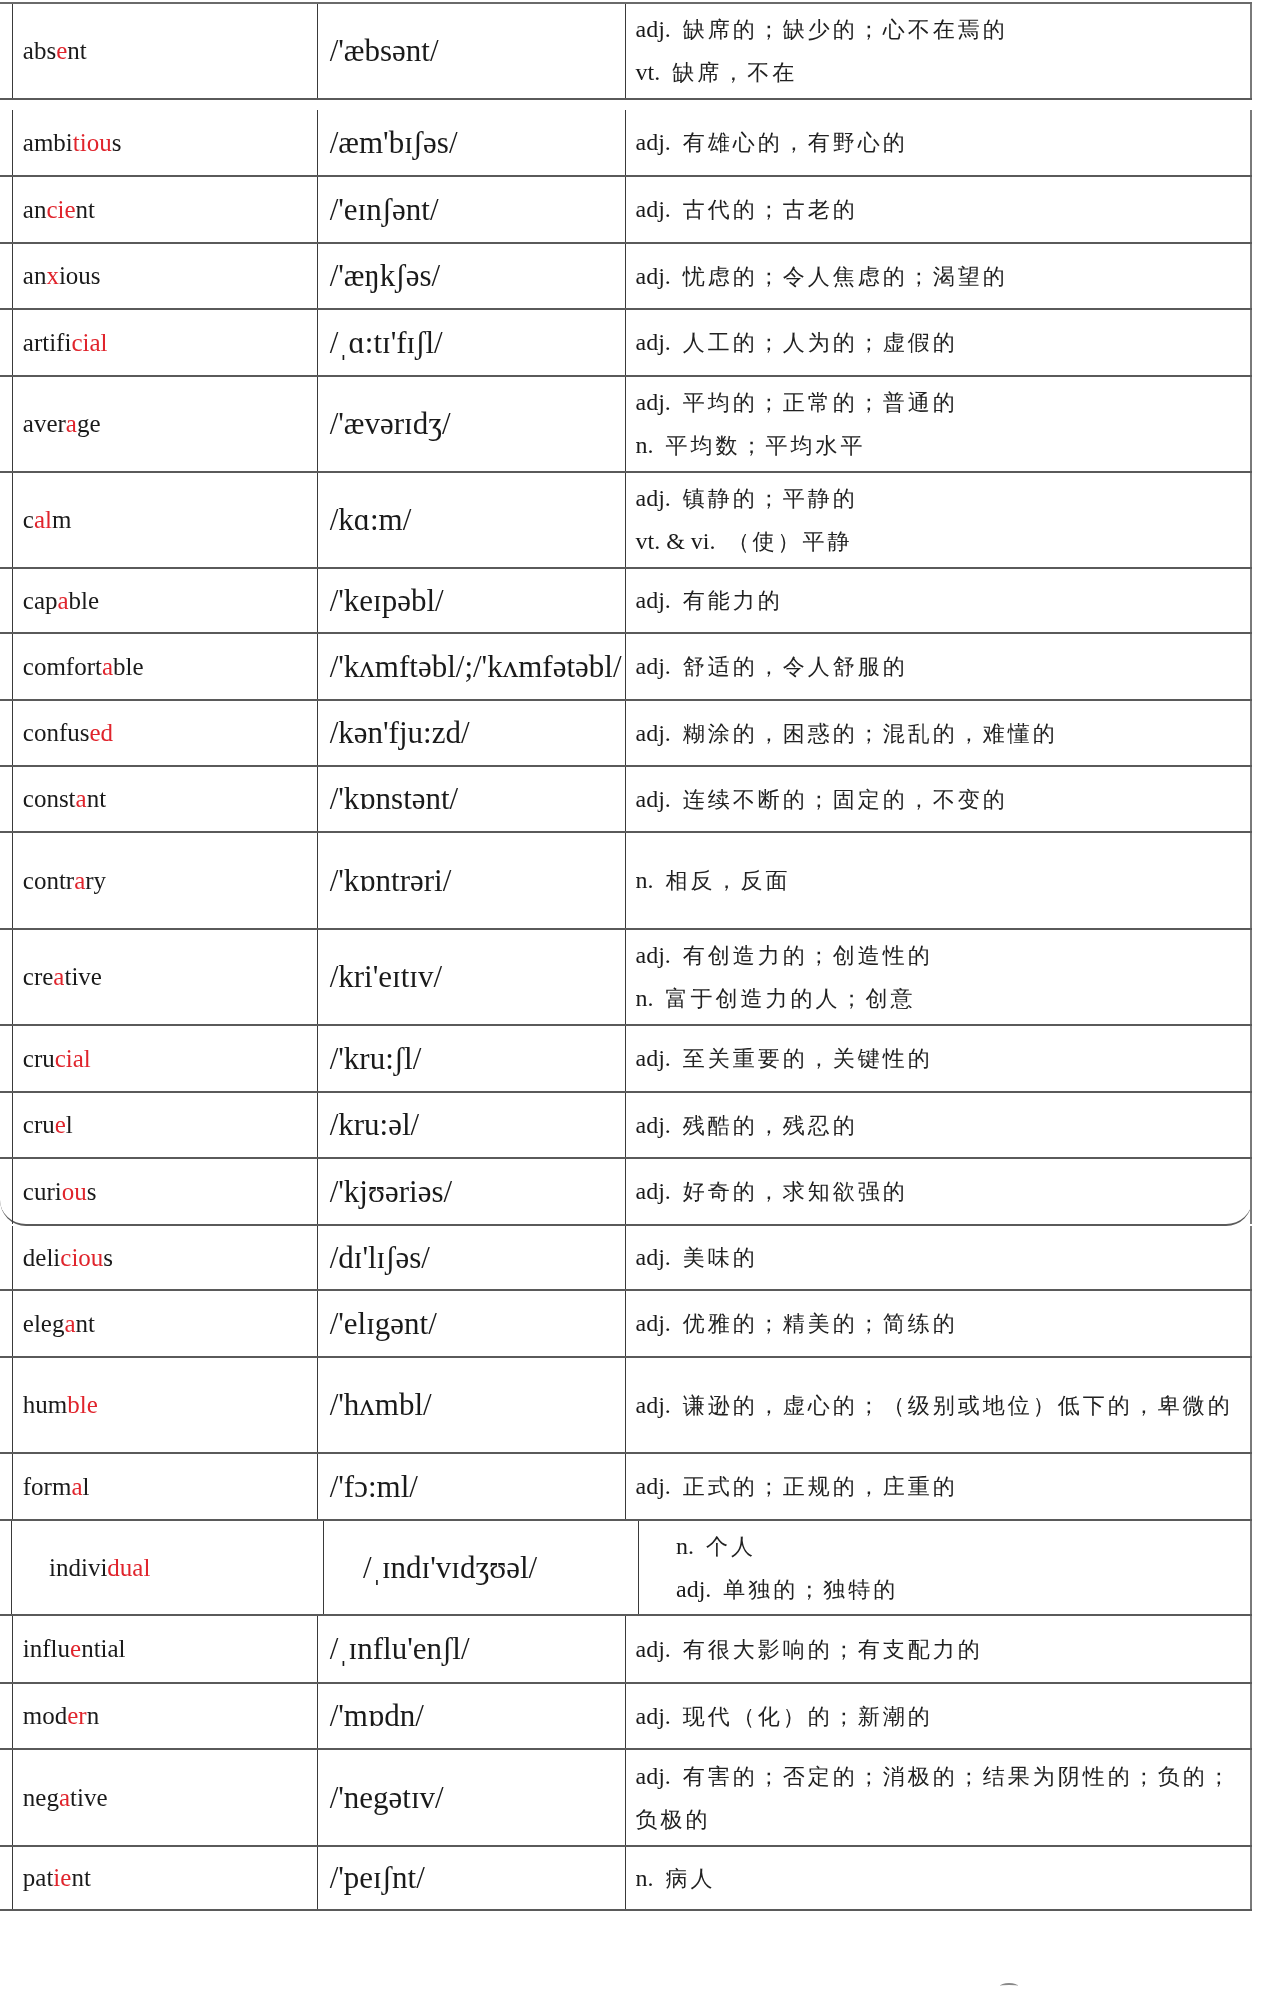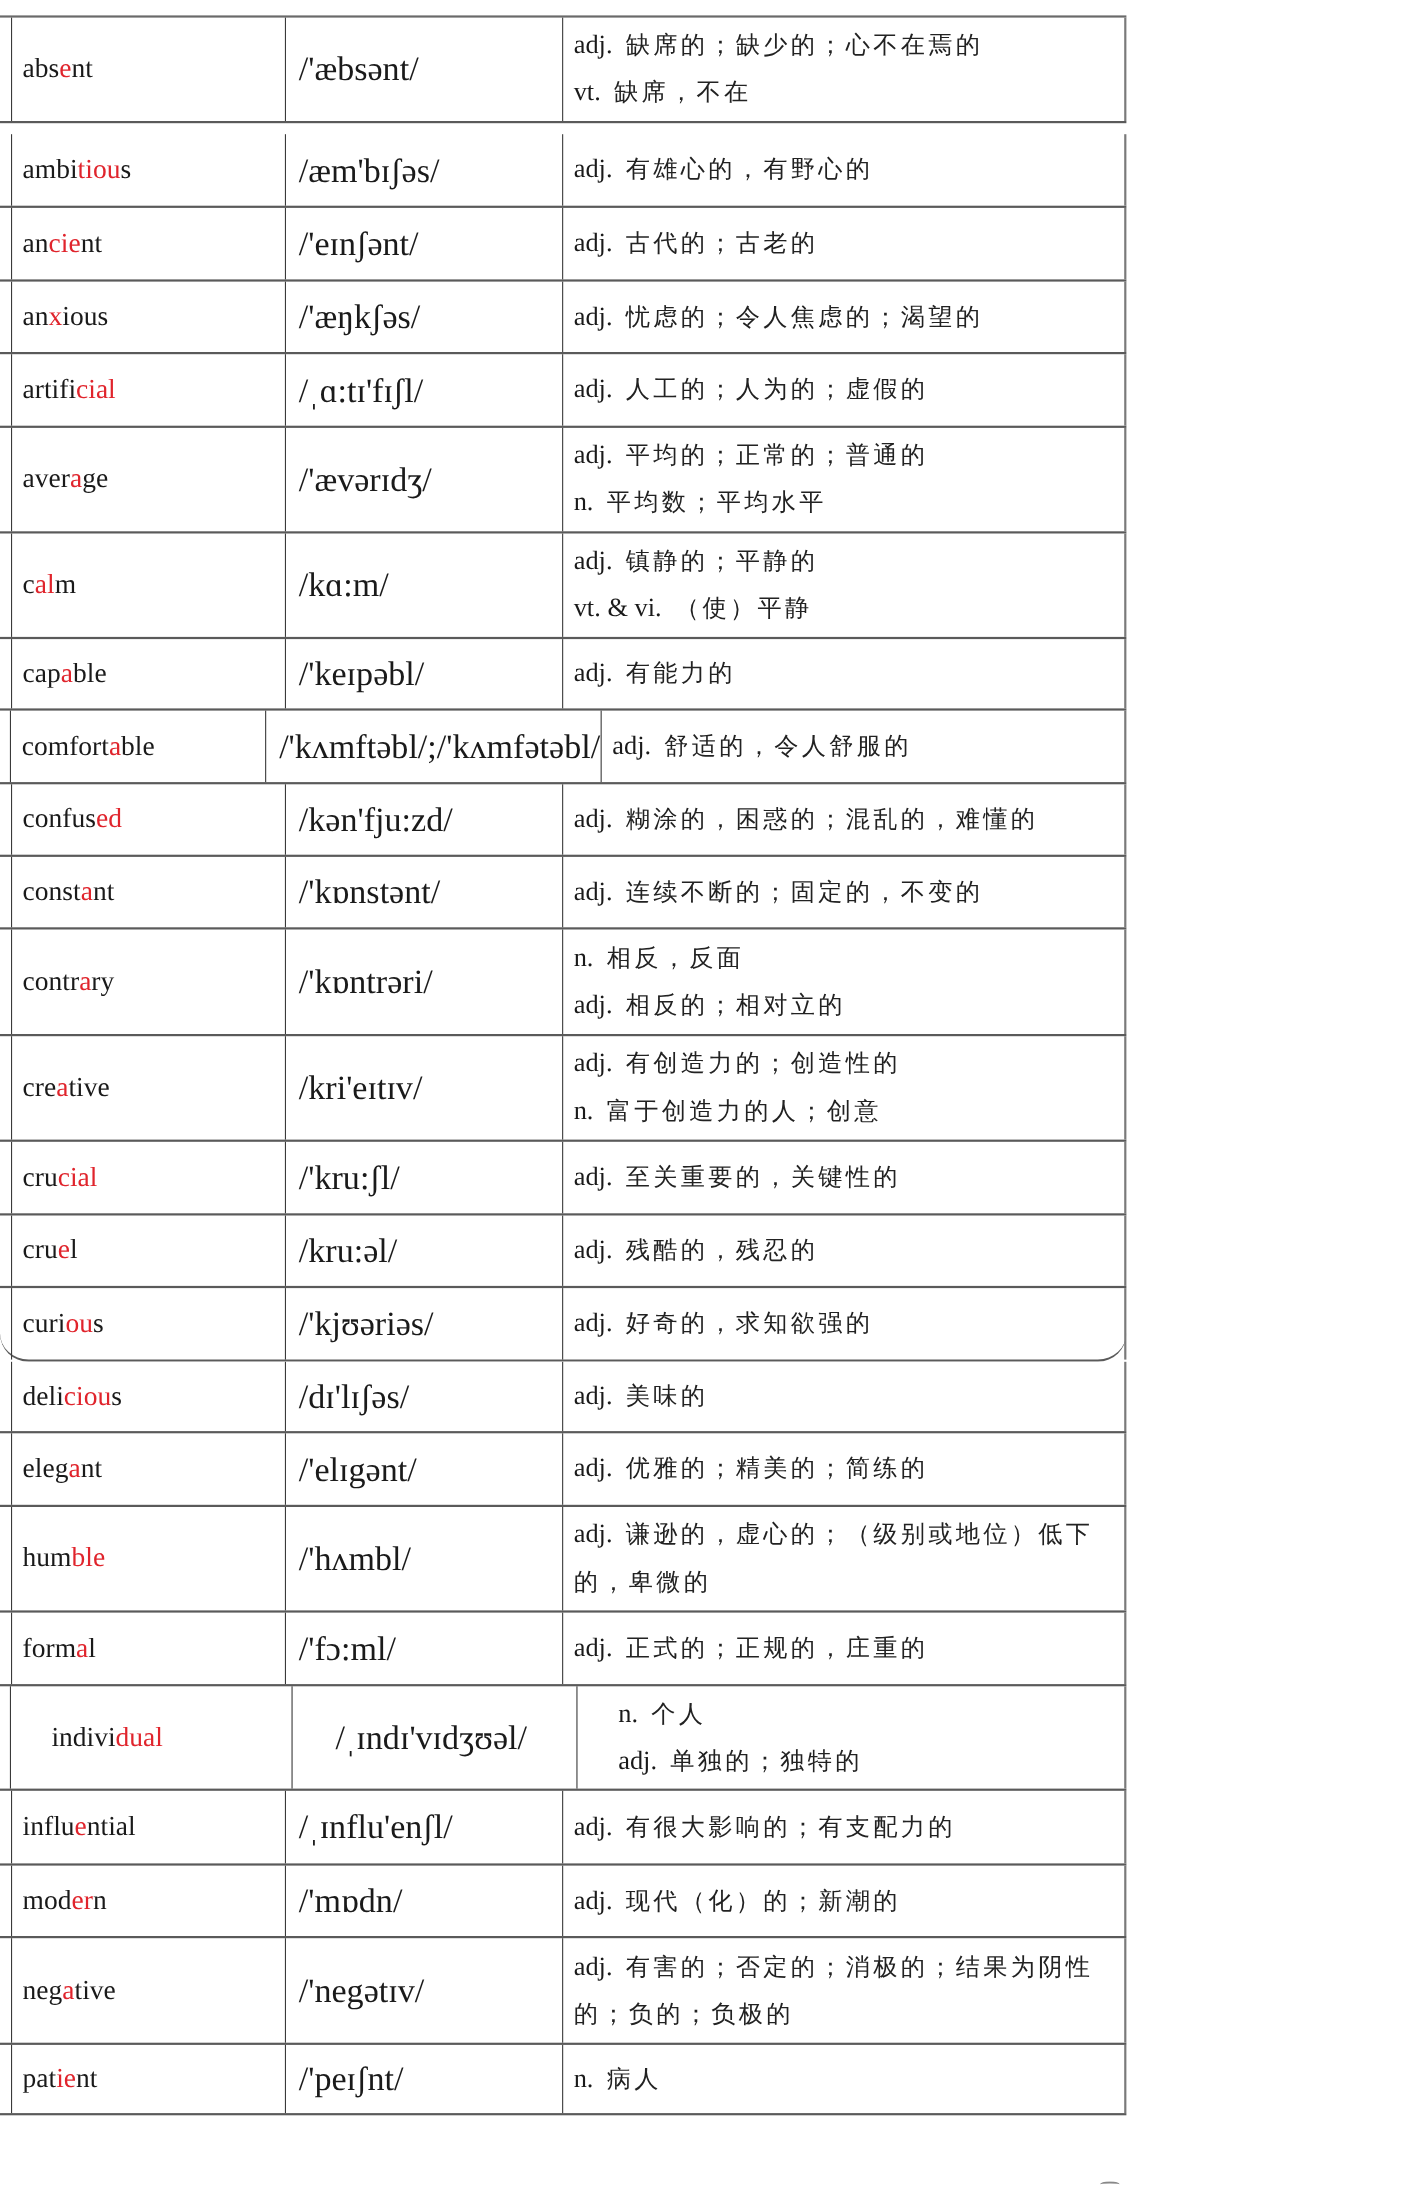--- a/index.html
+++ b/index.html
@@ -11,22 +11,22 @@
       width: 1280px;
       height: 1992px;
       position: relative;
       overflow: hidden;
       font-family: "Liberation Serif", "DejaVu Serif", serif;
       color: #1a1a1a;
     }
     .table {
       position: absolute;
       left: 0;
-      top: 14px;
-      width: 1024px;
+      top: 2px;
+      width: 1252px;
       border-top: 2px solid #6a6a6a;
     }
     .row {
       position: relative;
       display: flex;
       border-bottom: 2px solid #5a5a5a;
       box-sizing: border-box;
     }
     .cell {
       box-sizing: border-box;
@@ -201,21 +201,20 @@
     <div class="row" style="height: 97px;">
       <div class="cell c0"></div>
       <div class="cell c1">
         <span class="word"><span>contr</span><span class="hl" style="color: rgb(224, 36, 44);">a</span><span>ry</span></span>
       </div>
       <div class="cell c2">
         <span>/'kɒntrəri/</span>
       </div>
       <div class="cell c3">
         <span class="def-line"><span class="pos">n.</span><span class="cn">相反，反面</span></span>
-        <span class="def-line"><span class="pos">adj.</span><span class="cn">相反的；相对立的</span></span>
       </div>
     </div>
     <div class="row" style="height: 96px;">
       <div class="cell c0"></div>
       <div class="cell c1">
         <span class="word"><span>cre</span><span class="hl" style="color: rgb(224, 36, 44);">a</span><span>tive</span></span>
       </div>
       <div class="cell c2">
         <span>/kri'eɪtɪv/</span>
       </div>

